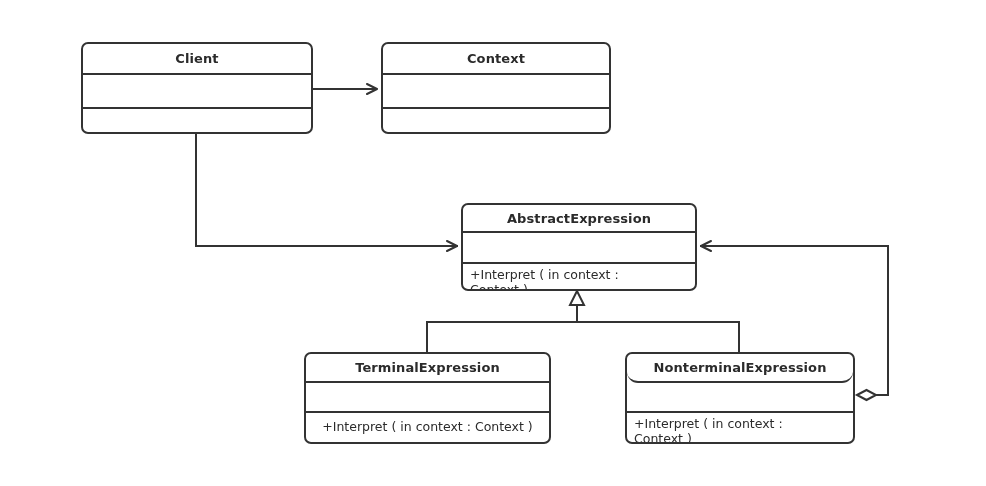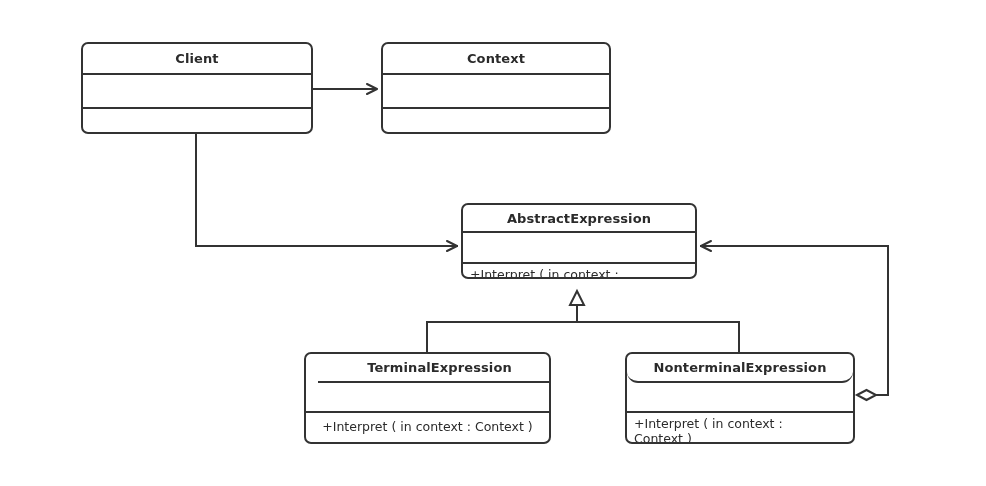--- a/index.html
+++ b/index.html
@@ -111,28 +111,28 @@
     <div class="uml-attrs" style="height:34px;"></div>
     <div class="uml-ops"></div>
   </div>
 
   <div class="uml-class" style="left:381px; top:42px; width:230px; height:92px;">
     <div class="uml-title" style="height:31px;">Context</div>
     <div class="uml-attrs" style="height:34px;"></div>
     <div class="uml-ops"></div>
   </div>
 
-  <div class="uml-class" style="left:461px; top:203px; width:236px; height:76px;">
+  <div class="uml-class" style="left:461px; top:203px; width:236px; height:88px;">
     <div class="uml-title" style="height:28px;">AbstractExpression</div>
     <div class="uml-attrs" style="height:31px;"></div>
     <div class="uml-ops ops-wrap" style="width:172px;">+Interpret ( in context : Context )</div>
   </div>
 
   <div class="uml-class" style="left:304px; top:352px; width:247px; height:92px;">
-    <div class="uml-title" style="height:29px;margin-left:12px;">TerminalExpression</div>
+    <div class="uml-title" style="height:29px;">TerminalExpression</div>
     <div class="uml-attrs" style="height:30px;"></div>
     <div class="uml-ops" style="text-align:center; padding-left:0; padding-right:0; padding-top:6px;">+Interpret ( in context : Context )</div>
   </div>
 
   <div class="uml-class" style="left:625px; top:352px; width:230px; height:92px;">
     <div class="uml-title" style="height:29px;border-radius:11px;">NonterminalExpression</div>
     <div class="uml-attrs" style="height:30px;"></div>
     <div class="uml-ops ops-wrap" style="width:172px;">+Interpret ( in context : Context )</div>
   </div>
 

